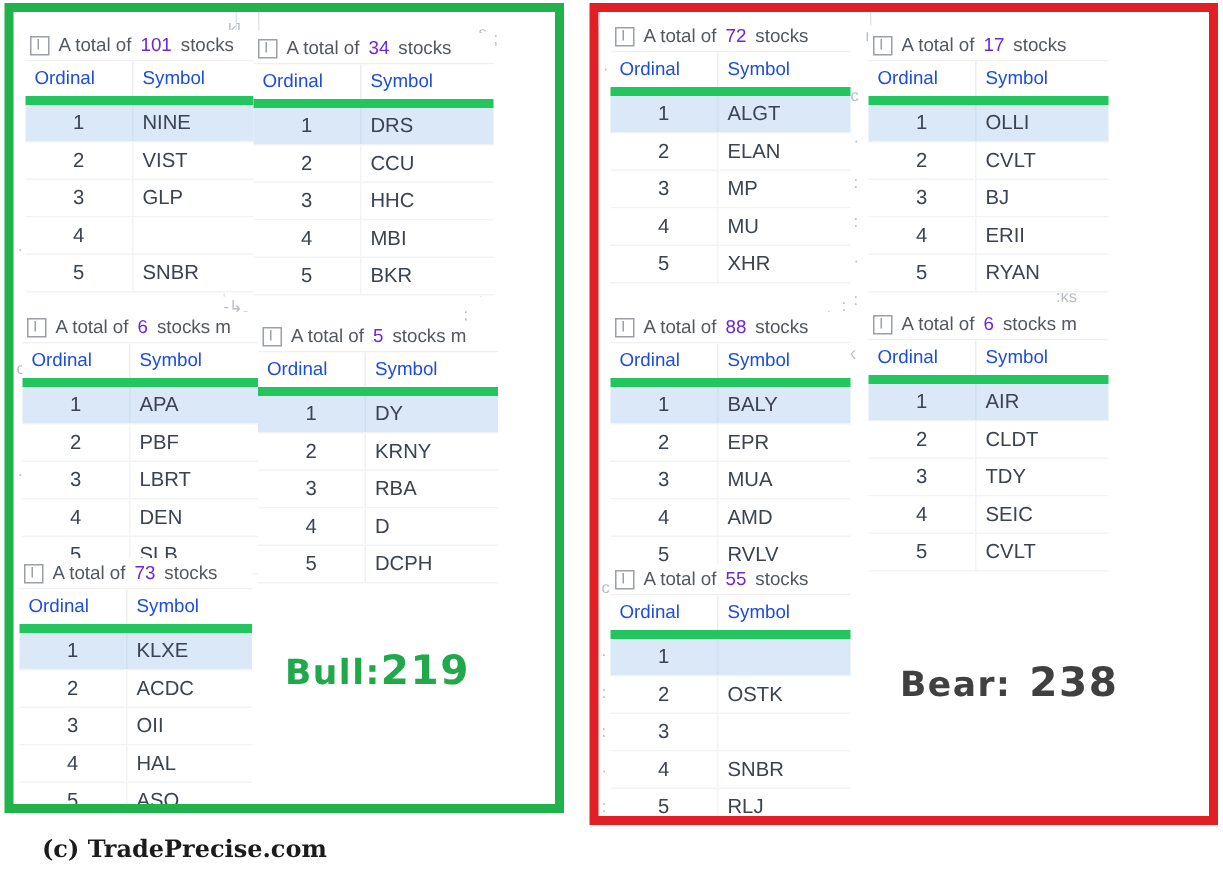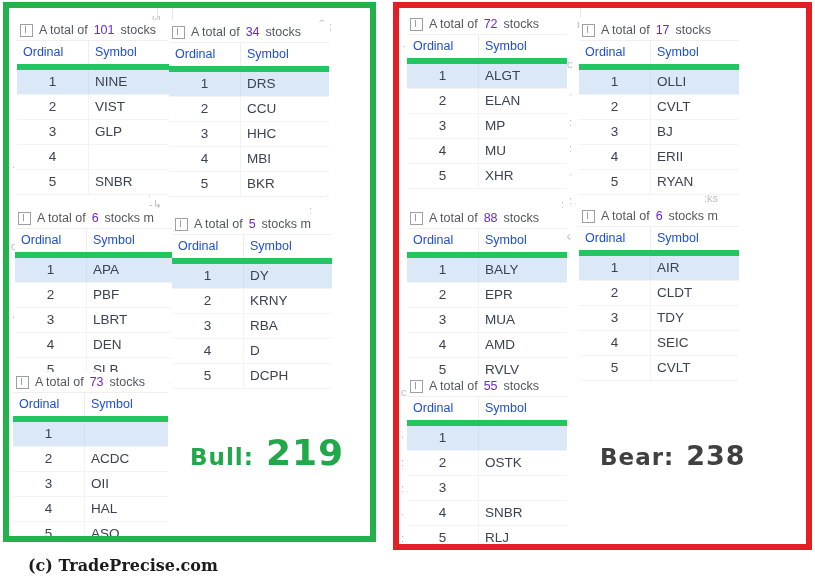--- a/index.html
+++ b/index.html
@@ -113,21 +113,21 @@
     font-family:"DejaVu Sans", sans-serif;
     font-weight:bold;
     white-space:nowrap;
   }
   #bull-score{
     left:190px; top:432px;
     font-size:23px;
     color:#21a84a;
     letter-spacing:1px;
   }
-  #bull-score .num{font-size:36px;margin-left:12px;}
+  #bull-score .num{font-size:27px;}
   #bear-score{
     left:600px; top:440px;
     font-size:23px;
     color:#404040;
     letter-spacing:1px;
   }
   #bear-score .num{font-size:27px;margin-left:12px;}
 
   
   #watermark{
@@ -298,20 +298,21 @@
         <span class="txt">A total of</span>
         <span class="cnt">73</span>
         <span class="txt">stocks</span>
       </div>
       <div class="mt-colhead">
         <div class="c-ord">Ordinal</div>
         <div class="c-sym">Symbol</div>
       </div>
       <div class="mt-row sel">
         <div class="c-ord">1</div>
+        <div class="c-sym">KLXE</div>
       </div>
       <div class="mt-row">
         <div class="c-ord">2</div>
         <div class="c-sym">ACDC</div>
       </div>
       <div class="mt-row">
         <div class="c-ord">3</div>
         <div class="c-sym">OII</div>
       </div>
       <div class="mt-row">

